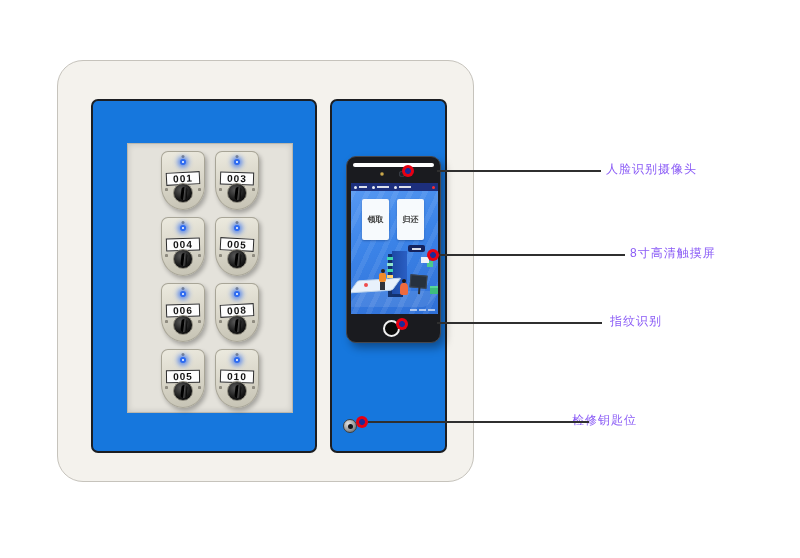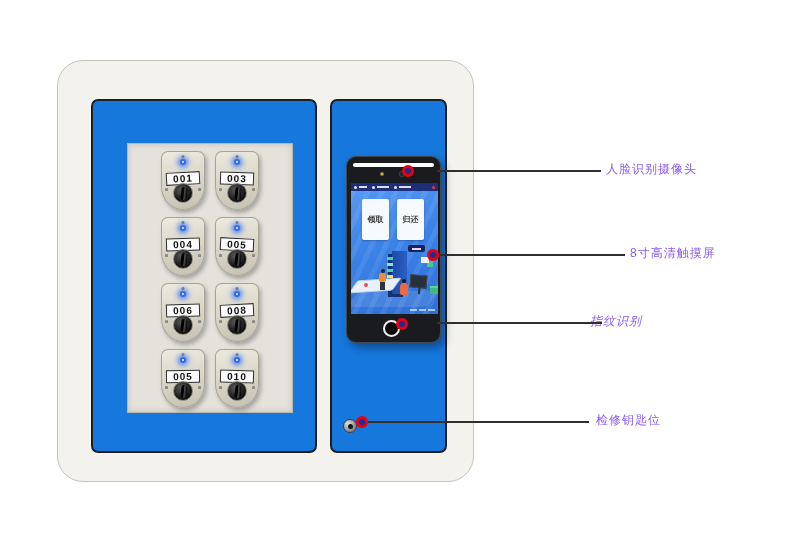--- a/index.html
+++ b/index.html
@@ -119,21 +119,21 @@
     background:radial-gradient(circle, #1e2a96 0 33%, #e60012 36% 100%); z-index:5; }
   .m1 { left:402px; top:165px; } .m2 { left:427px; top:249px; }
   .m3 { left:396px; top:318px; } .m4 { left:356px; top:416px; }
   .lline { position:absolute; height:1.5px; background:#2f2f2f; z-index:4; }
   .l1 { left:437px; top:170px; width:164px; }
   .l2 { left:438px; top:254px; width:187px; }
   .l3 { left:437px; top:322px; width:165px; }
   .l4 { left:368px; top:421px; width:221px; }
   .callout { position:absolute; font-size:12px; color:#8b5cf6; letter-spacing:1px; white-space:nowrap; }
   .a1 { left:606px; top:161px; } .a2 { left:630px; top:245px; }
-  .a3 { left:590px; top:313px;font-style:italic; } .a4 { left:596px; top:412px; }
+  .a3 { left:610px; top:313px; } .a4 { left:572px; top:412px; }
 </style>
 </head>
 <body>
 
 <div class="stage">
 
   <div class="cabinet">
 
     <div class="panel panel-left">
       <div class="keyboard" id="keyboard">

